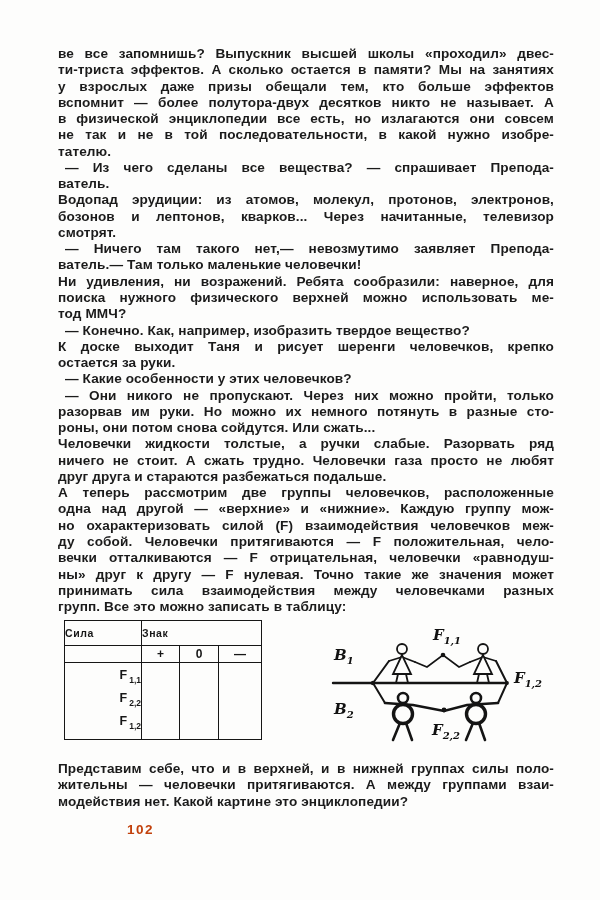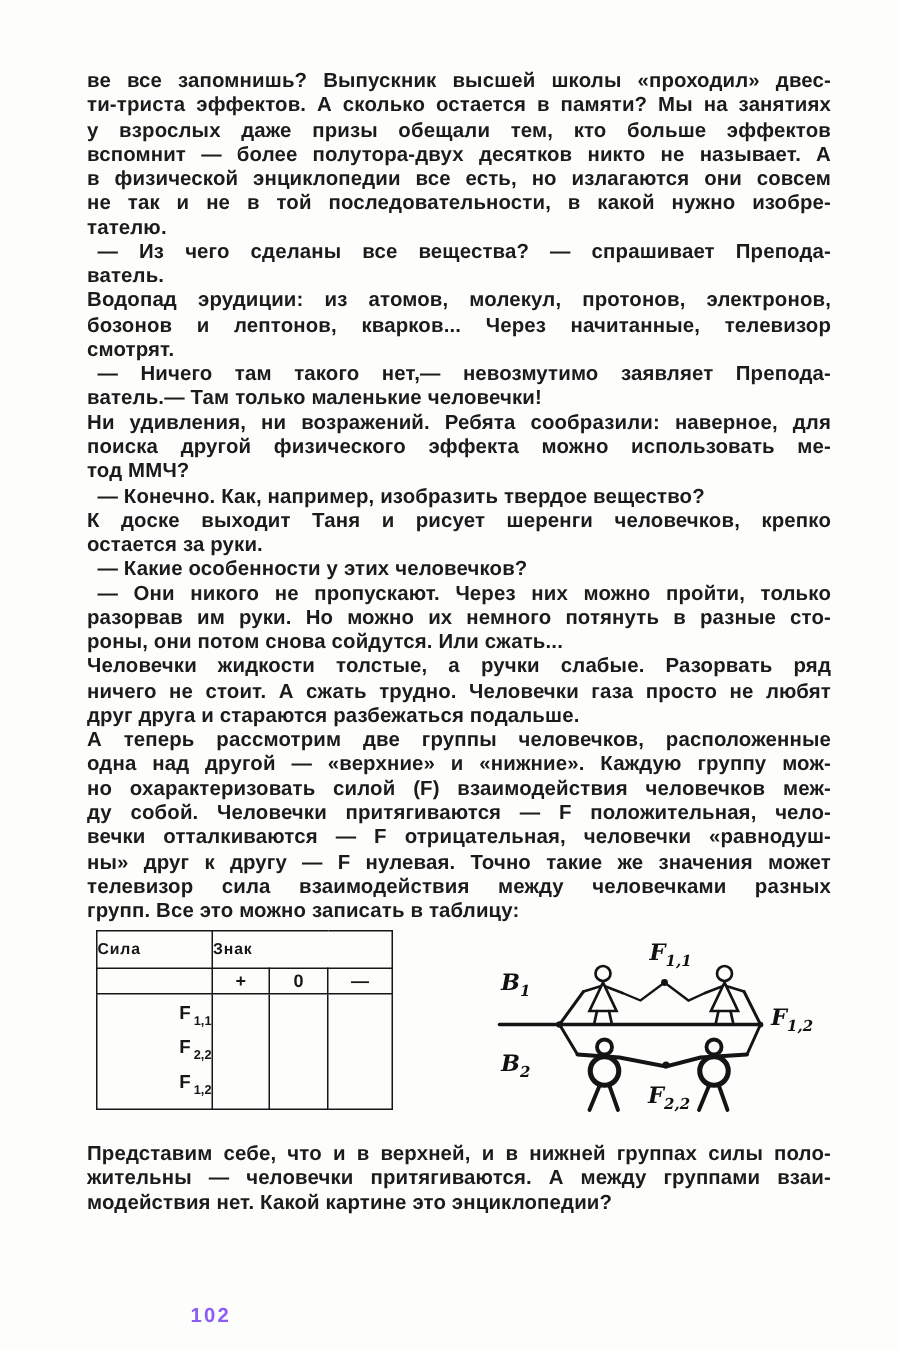--- a/index.html
+++ b/index.html
@@ -54,23 +54,23 @@
     position:absolute;
     font-family:"DejaVu Serif", serif;
     font-style:italic; font-weight:700;
     font-size:15px; line-height:15px;
     color:#111;
     white-space:nowrap;
   }
   .dlabel sub { font-size:10px; font-weight:700; }
 
   .pagenum {
-    position:absolute; left:127px; top:869px;
+    position:absolute; left:127px; top:822px;
     font-size:13.5px; font-weight:700; letter-spacing:1.5px;
-    color:#8b5cf6;
+    color:#c2410c;
   }
 </style>
 </head>
 <body>
 
 <div class="page">
 
   <div class="tblock" id="blockA">
     <div class="ln">ве все запомнишь? Выпускник высшей школы «проходил» двес-</div>
     <div class="ln">ти-триста эффектов. А сколько остается в памяти? Мы на занятиях</div>
@@ -80,39 +80,39 @@
     <div class="ln">не так и не в той последовательности, в какой нужно изобре-</div>
     <div class="ln end">тателю.</div>
     <div class="ln ind">— Из чего сделаны все вещества? — спрашивает Препода-</div>
     <div class="ln end">ватель.</div>
     <div class="ln">Водопад эрудиции: из атомов, молекул, протонов, электронов,</div>
     <div class="ln">бозонов и лептонов, кварков... Через начитанные, телевизор</div>
     <div class="ln end">смотрят.</div>
     <div class="ln ind">— Ничего там такого нет,— невозмутимо заявляет Препода-</div>
     <div class="ln end">ватель.— Там только маленькие человечки!</div>
     <div class="ln">Ни удивления, ни возражений. Ребята сообразили: наверное, для</div>
-    <div class="ln">поиска другой физического эффекта можно использовать ме-</div>
+    <div class="ln">поиска нужного физического верхней можно использовать ме-</div>
     <div class="ln end">тод ММЧ?</div>
     <div class="ln ind end">— Конечно. Как, например, изобразить твердое вещество?</div>
     <div class="ln">К доске выходит Таня и рисует шеренги человечков, крепко</div>
     <div class="ln end">остается за руки.</div>
     <div class="ln ind end">— Какие особенности у этих человечков?</div>
     <div class="ln ind">— Они никого не пропускают. Через них можно пройти, только</div>
     <div class="ln">разорвав им руки. Но можно их немного потянуть в разные сто-</div>
     <div class="ln end">роны, они потом снова сойдутся. Или сжать...</div>
     <div class="ln">Человечки жидкости толстые, а ручки слабые. Разорвать ряд</div>
     <div class="ln">ничего не стоит. А сжать трудно. Человечки газа просто не любят</div>
     <div class="ln end">друг друга и стараются разбежаться подальше.</div>
     <div class="ln">А теперь рассмотрим две группы человечков, расположенные</div>
     <div class="ln">одна над другой — «верхние» и «нижние». Каждую группу мож-</div>
     <div class="ln">но охарактеризовать силой (F) взаимодействия человечков меж-</div>
     <div class="ln">ду собой. Человечки притягиваются — F положительная, чело-</div>
     <div class="ln">вечки отталкиваются — F отрицательная, человечки «равнодуш-</div>
     <div class="ln">ны» друг к другу — F нулевая. Точно такие же значения может</div>
-    <div class="ln">телевизор сила взаимодействия между человечками разных</div>
+    <div class="ln">принимать сила взаимодействия между человечками разных</div>
     <div class="ln end">групп. Все это можно записать в таблицу:</div>
   </div>
 
   <table class="ftable">
     <tbody>
         <tr>
       <td class="hdr" style="width:76px">Сила</td>
       <td class="hdr" colspan="3">Знак</td>
     </tr>
     <tr>

